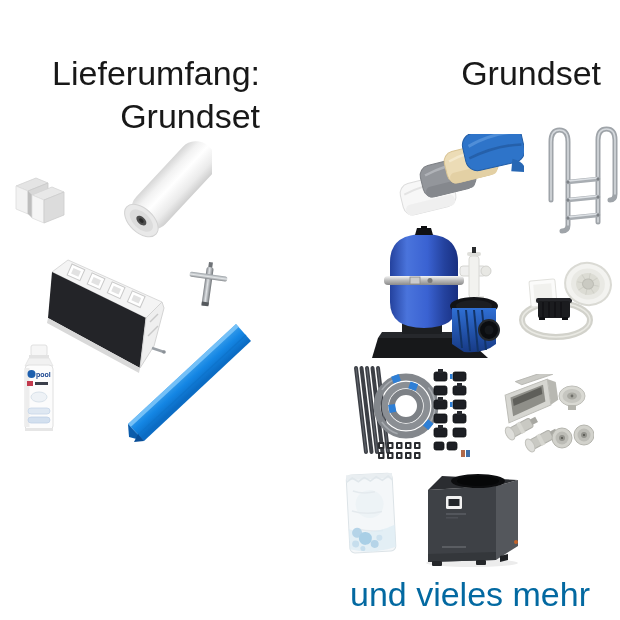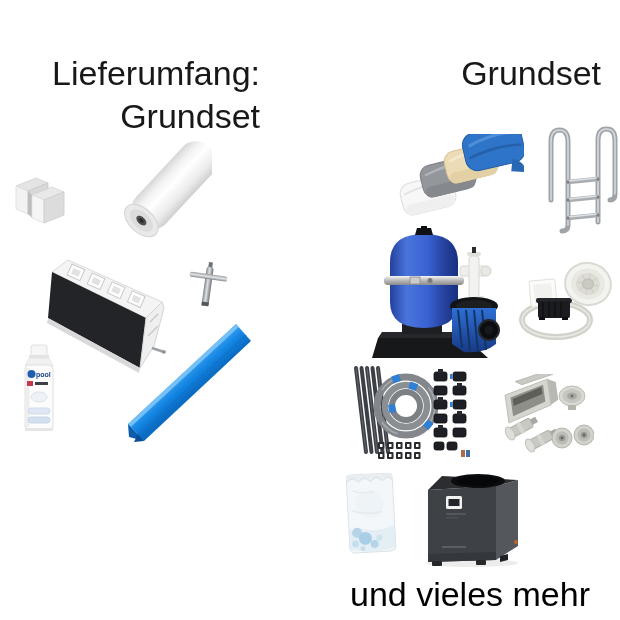--- a/index.html
+++ b/index.html
@@ -5,21 +5,21 @@
   html,body{margin:0;padding:0;background:#ffffff;}
   .canvas{
     position:relative;width:620px;height:620px;background:#ffffff;overflow:hidden;
     font-family:"Liberation Sans",sans-serif;color:#181818;
   }
   .title{
     position:absolute;text-align:right;font-size:34px;line-height:43px;
     color:#181818;white-space:nowrap;margin-top:12px;
   }
   .footer-text{
-    position:absolute;text-align:center;font-size:34px;line-height:40px;color:#000000;white-space:nowrap;
+    position:absolute;text-align:center;font-size:34px;line-height:40px;color:#0369a1;white-space:nowrap;
   }
   .item{position:absolute;}
   svg{display:block;}
 </style>
 </head>
 <body>
 
 <div class="canvas">
 
   <div class="title" style="left:10px;top:40px;width:250px;">

